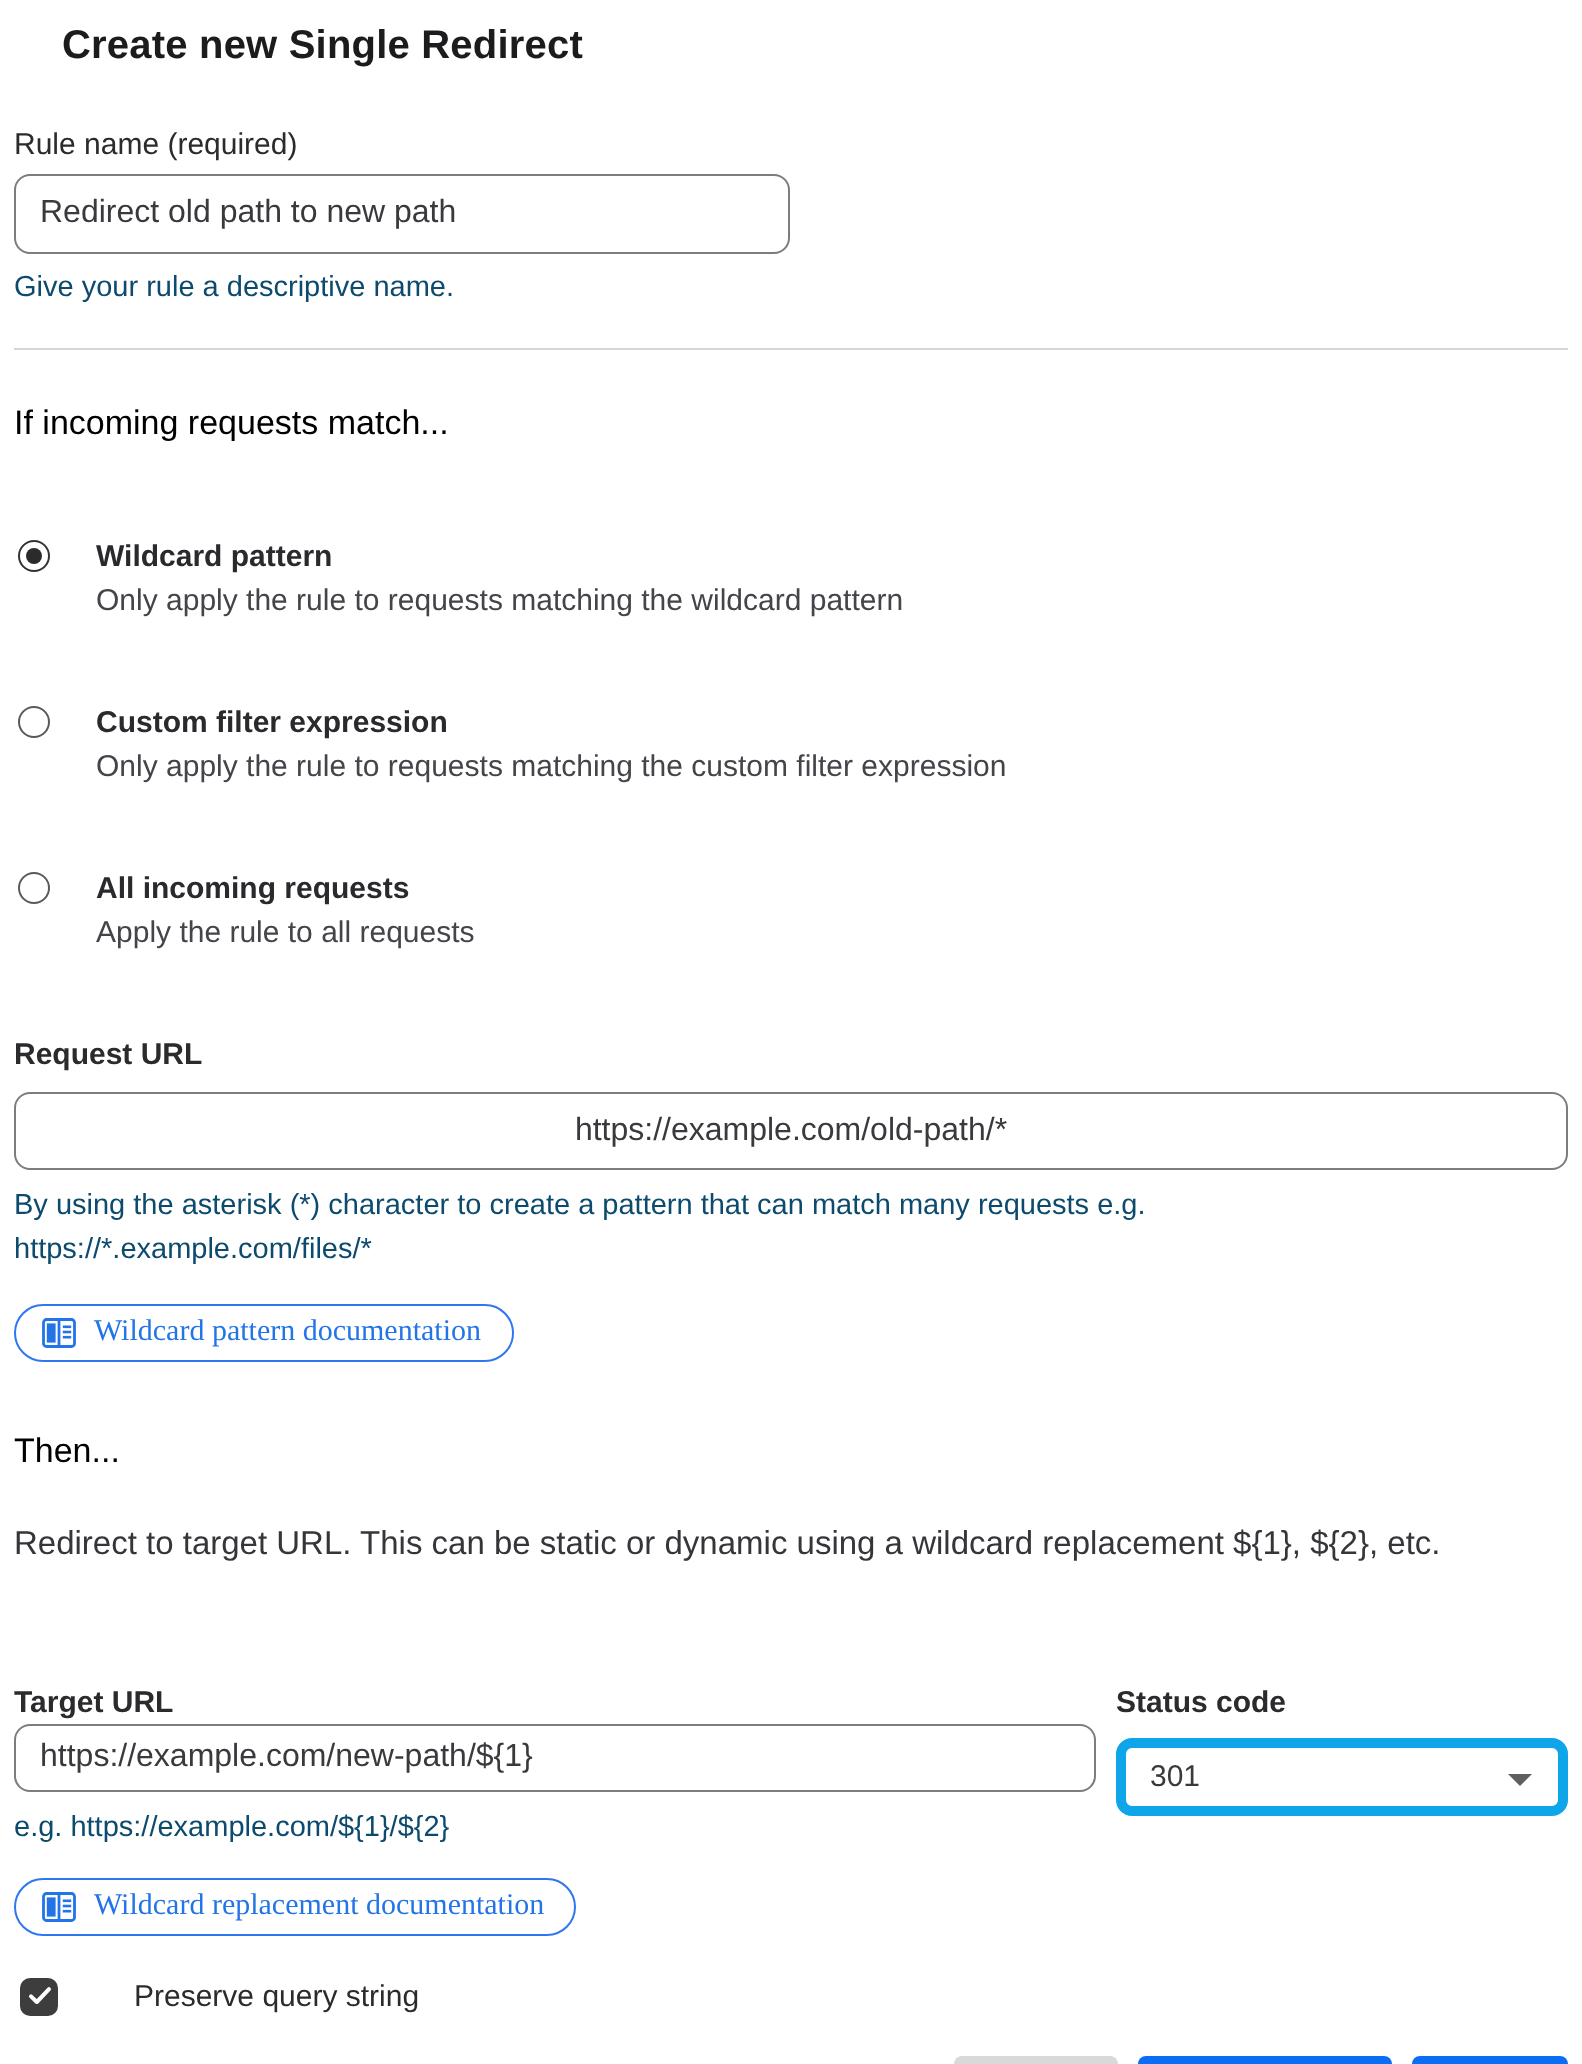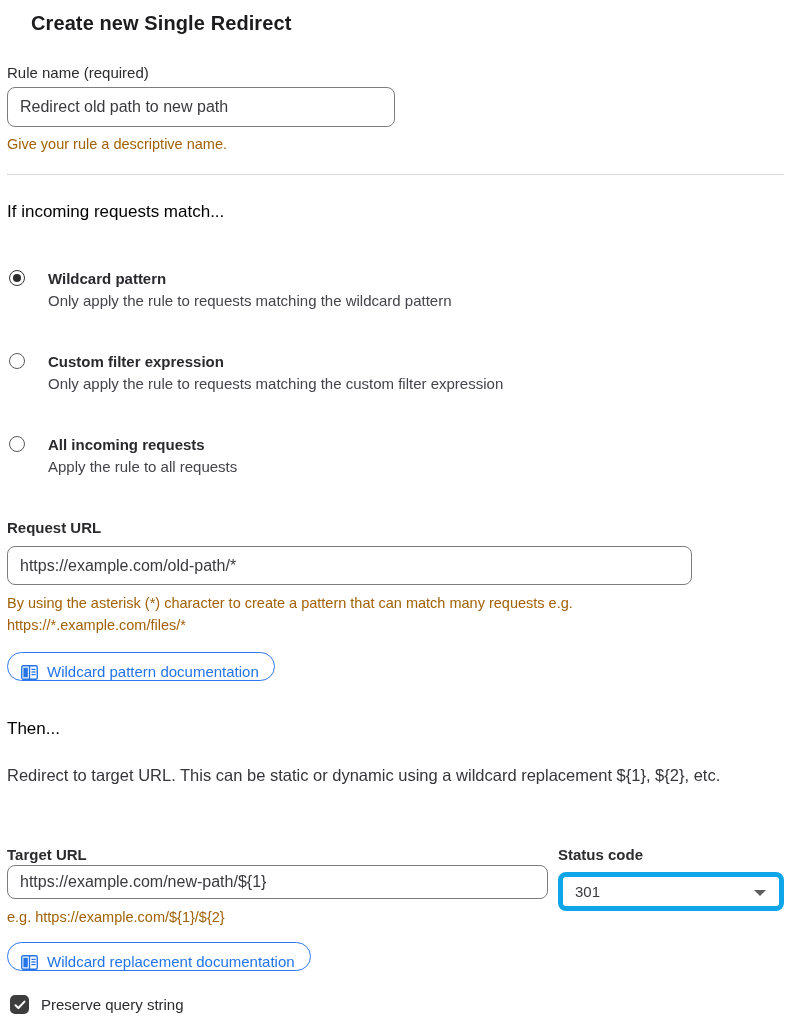--- a/index.html
+++ b/index.html
@@ -20,23 +20,23 @@
   .field-label.strong { font-weight: 700; margin-top: 40px; }
   .mt-label { margin-top: 25px; }
 
   .text-input {
     display: block; height: 40px; border: 1px solid #7d7d7d; border-radius: 8px;
     padding: 0 12px; font-size: 16px; color: #3a3a3e; background: #fff;
     font-family: "Liberation Sans", "DejaVu Sans", sans-serif; outline: none;
     margin-top: 4px;
   }
   .rule-name-input { width: 388px; }
-  .full-input { width: 685px; height: 39px; }
-
-  .help-text { font-size: 14.5px; color: #a16207; line-height: 22px; margin-top: 6px; }
+  .full-input { width: 777px; height: 39px; text-align: center; }
+
+  .help-text { font-size: 14.5px; color: #0c4a6e; line-height: 22px; margin-top: 6px; }
 
   .divider { border: none; border-top: 1px solid #d5d5d5; margin-top: 19px; width: 777px; }
 
   .section-heading { font-size: 17px; font-weight: 400; color: #000000; line-height: 24px; margin-top: 25px; }
 
   .radio-row { display: flex; margin-top: 39px; cursor: default; }
   .radio-row.first { margin-top: 44px; }
   .radio-circle {
     width: 16px; height: 16px; border-radius: 50%; border: 1.5px solid #5a5a5a;
     margin: 2px 0 0 2px; flex: 0 0 16px; position: relative; background: #fff;
@@ -46,24 +46,24 @@
     content: ""; position: absolute; left: 50%; top: 50%; transform: translate(-50%,-50%);
     width: 8px; height: 8px; border-radius: 50%; background: #2b2b2b;
   }
   .radio-texts { margin-left: 23px; }
   .radio-label { font-size: 15px; font-weight: 700; color: #2a2a2e; line-height: 22px; }
   .radio-desc { font-size: 15px; color: #44444a; line-height: 22px; }
 
   .section-gap { margin-top: 30px; }
 
   .doc-pill {
-    display: inline-flex; align-items: flex-end; gap: 9px; height: 29px;
+    display: inline-flex; align-items: center; gap: 9px; height: 29px;
     border: 1px solid #2f77f0; border-radius: 15px; padding: 0 15px 0 13px;
     color: #2374e7; font-size: 15px; background: #fff; cursor: pointer; margin-top: 16px;
-    font-family: Liberation Sans, sans-serif;
+    font-family: Liberation Serif, serif;
   }
   .doc-pill svg { display: block; }
 
   .then-para { font-size: 16.5px; color: #35353a; line-height: 24px; margin-top: 22px; }
 
   .row { display: flex; gap: 10px; margin-top: 18px; }
   .col-target { width: 541px; }
   .col-status { width: 226px; }
   .col-input { width: 100%; margin-top: 0; height: 34px; }
 
@@ -77,21 +77,21 @@
     position: absolute; right: 13px; top: 50%; margin-top: -2px;
     width: 0; height: 0; border-left: 6px solid transparent; border-right: 6px solid transparent;
     border-top: 6px solid #5f5f5f;
   }
 
   .checkbox-row { display: flex; align-items: center; margin-top: 21px; }
   .checkbox {
     width: 19px; height: 19px; background: #3d3d3d; border-radius: 5px; margin-left: 3px;
     display: flex; align-items: center; justify-content: center; cursor: pointer; flex: 0 0 19px;
   }
-  .checkbox-label { font-size: 15px; color: #2b2b2e; margin-left: 12px; }
+  .checkbox-label { font-size: 15px; color: #2b2b2e; margin-left: 38px; }
 
   .footer { display: flex; justify-content: flex-end; gap: 10px; margin-top: 20px; width: 777px; }
   .btn {
     height: 35px; border: none; border-radius: 4px; font-size: 15px; cursor: pointer;
     font-family: "Liberation Sans", "DejaVu Sans", sans-serif; padding: 0 18px;
   }
   .btn-cancel { background: #d9d9d9; color: #222226; }
   .btn-primary { background: #0b6cf4; color: #ffffff; }
 </style>
 </head>

